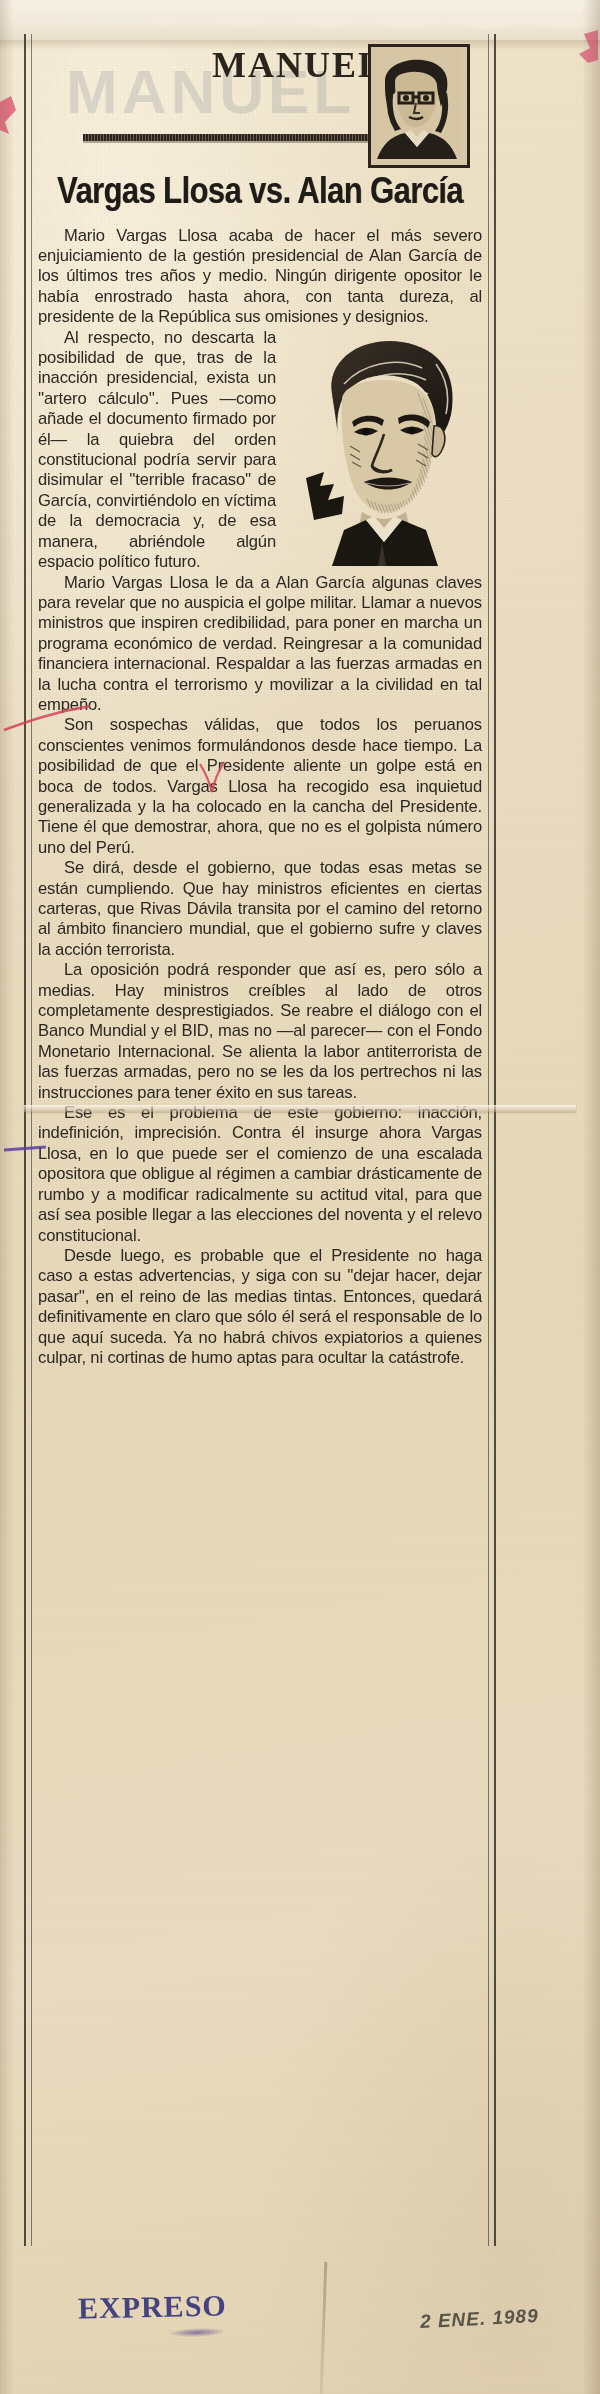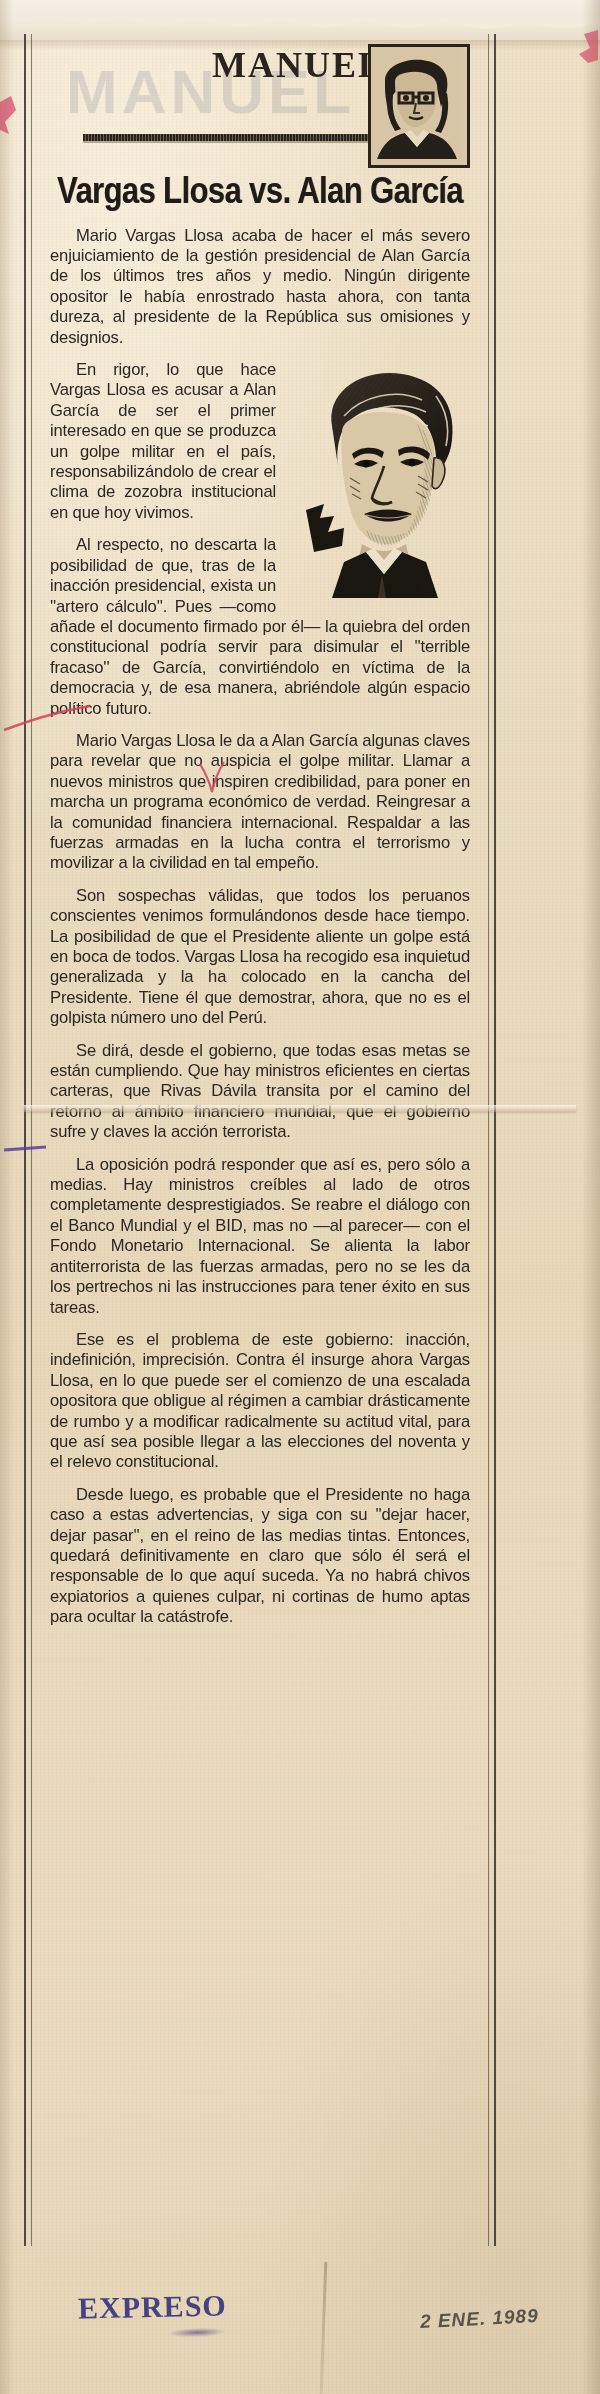--- a/index.html
+++ b/index.html
@@ -159,21 +159,21 @@
     font-size: 16.6px;
     line-height: 20.4px;
     color: #2b2721;
     text-align: justify;
     text-justify: inter-word;
     hyphens: manual;
     letter-spacing: -0.15px;
     font-stretch: semi-condensed;
   }
   #body p {
-    margin: 12px;
+    margin: 0;
     text-indent: 26px;
   }
 
   
   #portrait {
     float: right;
     width: 196px;
     height: 236px;
     margin: 2px 0 4px 10px;
     shape-outside: inset(0);
@@ -384,21 +384,20 @@
           <path d="M80 190 L98 212 L116 190 L108 186 L98 198 L88 186 Z" fill="#ece2cc"></path>
           <path d="M96 212 l4 24 l-8 0 z" fill="#3a3126"></path>
 
           <path d="M46 236 L58 200 L74 196 L62 236 Z" fill="url(#crosshatch)" opacity="0.5"></path>
           <path d="M152 236 L140 200 L124 196 L138 236 Z" fill="url(#crosshatch)" opacity="0.5"></path>
 
           <path d="M20 148 l18 -6 l-4 14 l14 -2 l-6 16 l16 -4 l-2 18 l-28 6 z" fill="#1a1610"></path>
         </svg>
       </div>
 
-      <p>En rigor, lo que hace Vargas Llosa es acusar a Alan García de ser el primer interesado en que se produzca un golpe militar en el país, responsabilizándolo de crear el clima de zozobra institucional en que hoy vivimos.</p>
       <p>Al respecto, no descarta la posibilidad de que, tras de la inacción presidencial, exista un ''artero cálculo''. Pues —como añade el documento firmado por él— la quiebra del orden constitucional podría servir para disimular el ''terrible fracaso'' de García, convirtiéndolo en víctima de la democracia y, de esa manera, abriéndole algún espacio político futuro.</p>
       <p>Mario Vargas Llosa le da a Alan García algunas claves para revelar que no auspicia el golpe militar. Llamar a nuevos ministros que inspiren credibilidad, para poner en marcha un programa económico de verdad. Reingresar a la comunidad financiera internacional. Respaldar a las fuerzas armadas en la lucha contra el terrorismo y movilizar a la civilidad en tal empeño.</p>
       <p>Son sospechas válidas, que todos los peruanos conscientes venimos formulándonos desde hace tiempo. La posibilidad de que el Presidente aliente un golpe está en boca de todos. Vargas Llosa ha recogido esa inquietud generalizada y la ha colocado en la cancha del Presidente. Tiene él que demostrar, ahora, que no es el golpista número uno del Perú.</p>
       <p>Se dirá, desde el gobierno, que todas esas metas se están cumpliendo. Que hay ministros eficientes en ciertas carteras, que Rivas Dávila transita por el camino del retorno al ámbito financiero mundial, que el gobierno sufre y claves la acción terrorista.</p>
       <p>La oposición podrá responder que así es, pero sólo a medias. Hay ministros creíbles al lado de otros completamente desprestigiados. Se reabre el diálogo con el Banco Mundial y el BID, mas no —al parecer— con el Fondo Monetario Internacional. Se alienta la labor antiterrorista de las fuerzas armadas, pero no se les da los pertrechos ni las instrucciones para tener éxito en sus tareas.</p>
       <p>Ese es el problema de este gobierno: inacción, indefinición, imprecisión. Contra él insurge ahora Vargas Llosa, en lo que puede ser el comienzo de una escalada opositora que obligue al régimen a cambiar drásticamente de rumbo y a modificar radicalmente su actitud vital, para que así sea posible llegar a las elecciones del noventa y el relevo constitucional.</p>
       <p>Desde luego, es probable que el Presidente no haga caso a estas advertencias, y siga con su ''dejar hacer, dejar pasar'', en el reino de las medias tintas. Entonces, quedará definitivamente en claro que sólo él será el responsable de lo que aquí suceda. Ya no habrá chivos expiatorios a quienes culpar, ni cortinas de humo aptas para ocultar la catástrofe.</p>
     </div>
   </div>
 </div>

